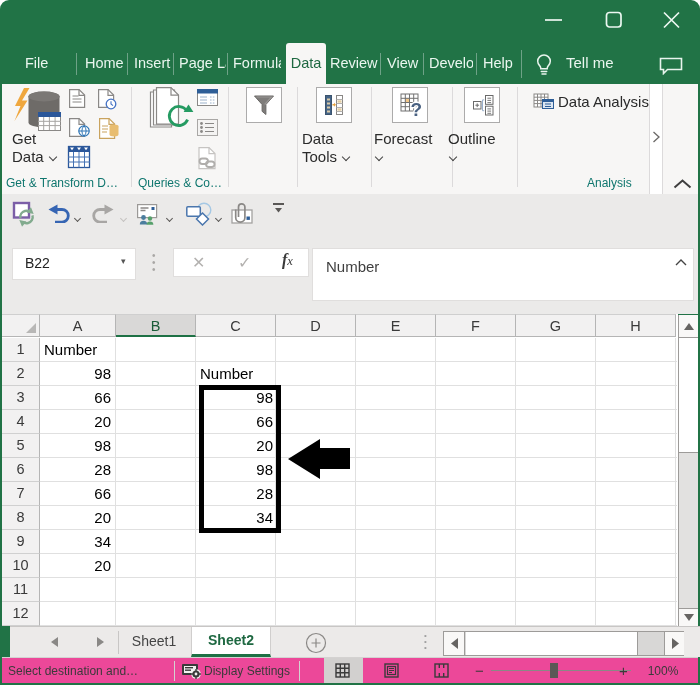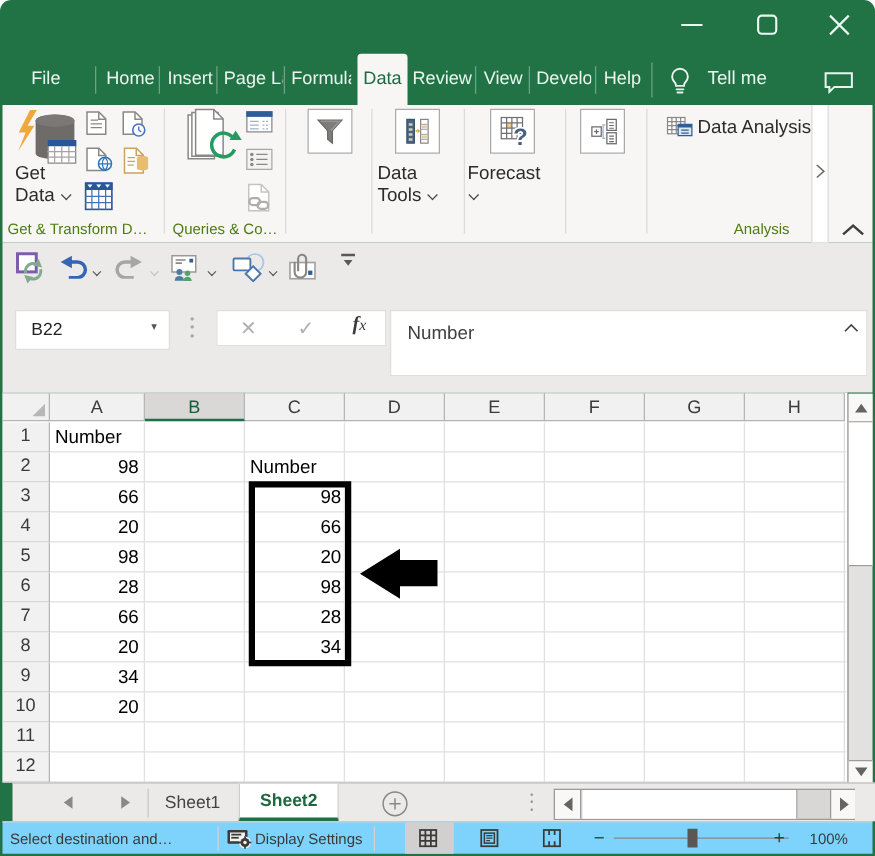--- a/index.html
+++ b/index.html
@@ -11,41 +11,41 @@
 
 #titlebar { position:absolute; left:0; top:0; width:700px; height:44px; }
 
 #tabs { position:absolute; left:0; top:44px; width:700px; height:40px; color:#eaf6ef; font-size:14.5px; }
 .mtab { position:absolute; top:0; height:40px; line-height:38px; white-space:nowrap; }
 .tsep { position:absolute; top:9px; width:1px; height:22px; background:#6ea287; }
 #datatab { position:absolute; left:286px; top:-1px; width:40px; height:41px; background:#f7f6f5; border-radius:3px 3px 0 0; color:#1e6841; text-align:center; line-height:40px; }
 
 #ribbon { position:absolute; left:2px; top:84px; width:696px; height:110px; background:#f7f6f5; font-size:15px; color:#2b2b2b; }
 .rsep { position:absolute; top:3px; width:1px; height:100px; background:#dcdadb; }
-.rlabel { position:absolute; top:92px; font-size:12px; color:#4d7c0f; white-space:nowrap; }
+.rlabel { position:absolute; top:92px; font-size:12px; color:#0f766e; white-space:nowrap; }
 .rtext { position:absolute; text-align:left; white-space:nowrap; }
 .framebox { position:absolute; width:36px; height:36px; background:#fff; border:1px solid #acabab; }
 .chev { display:inline-block; width:6px; height:6px; border-right:1.4px solid #444; border-bottom:1.4px solid #444; transform:rotate(45deg); vertical-align:2px; margin-left:2px; }
 .chevq { display:inline-block; width:5px; height:5px; border-right:1.3px solid #5a5856; border-bottom:1.3px solid #5a5856; transform:rotate(45deg); }
 
 #band { position:absolute; left:2px; top:194px; width:696px; height:120px; background:#ebeae9; }
 .whitebox { position:absolute; background:#fff; border:1px solid #e0dedd; }
 
 #grid { position:absolute; left:2px; top:314px; width:676px; height:312px; background:#fff; overflow:hidden; }
 .colhdr { position:absolute; top:0; height:23px; background:#f2f1f1; border-right:1px solid #b5b5b5; border-bottom:1px solid #b5b5b5; border-top:1px solid #cfcfcf; text-align:center; line-height:22px; font-size:14.5px; color:#3a3a3a; }
 .rowhdr { position:absolute; left:0; width:38px; height:24px; background:#f2f1f1; border-right:1px solid #b5b5b5; border-bottom:1px solid #d0d0d0; text-align:center; line-height:23px; font-size:14.5px; color:#3a3a3a; }
 .cell { position:absolute; height:24px; line-height:23px; font-size:15px; color:#000; }
 .gvline { position:absolute; top:23px; width:1px; background:#e0e0e0; }
 .ghline { position:absolute; left:38px; height:1px; background:#e0e0e0; }
 
 #vscroll { position:absolute; left:678px; top:315px; width:20px; height:311px; background:#e2e1e0; border-left:1px solid #9d9b99; }
 
 #sheetbar { position:absolute; left:10px; top:626px; width:696px; height:31px; background:#eceae9; border-top:1px solid #c8c6c5; font-size:14px; color:#444; }
 
-#statusbar { position:absolute; left:2px; top:657px; width:696px; height:26px; background:#7dd3fc; border-top:1px solid #d4d2d1; font-size:12px; color:#3a3a3a; }
+#statusbar { position:absolute; left:2px; top:657px; width:696px; height:26px; background:#ec4899; border-top:1px solid #d4d2d1; font-size:12px; color:#3a3a3a; }
 </style>
 </head>
 <body>
 <div id="frame"></div>
 
 <div id="titlebar">
   <svg class="abs" style="left:543px;top:8px" width="24" height="24">
       <path d="M2 12 h17" stroke="#ecf7f1" stroke-width="1.7" fill="none"></path>
     </svg>
   <svg class="abs" style="left:602px;top:8px" width="26" height="24">
@@ -202,20 +202,21 @@
   <div class="framebox" style="left:462px;top:3px"></div>
   <svg class="abs" style="left:470px;top:10px" width="22" height="22" viewBox="0 0 22 22">
     <rect x="1.5" y="7.5" width="7.5" height="7.5" fill="#fff" stroke="#6a6a6a"></rect>
     <path d="M3.4 11.2 h3.7 M5.2 9.4 v3.7" stroke="#6a6a6a"></path>
     <rect x="13.5" y="1.5" width="7.5" height="8.8" fill="#fff" stroke="#6a6a6a"></rect>
     <path d="M15.4 4.2 h3.7 M15.4 6.4 h3.7 M15.4 8.6 h3.7" stroke="#6a6a6a" stroke-width="0.9"></path>
     <rect x="13.5" y="12.2" width="7.5" height="8.8" fill="#fff" stroke="#6a6a6a"></rect>
     <path d="M15.4 14.9 h3.7 M15.4 17.1 h3.7 M15.4 19.3 h3.7" stroke="#6a6a6a" stroke-width="0.9"></path>
     <path d="M12.2 5.9 h-1.7 v10.8 h1.7 M10.5 11.3 h-1.2" stroke="#9ab0cc" fill="none"></path>
   </svg>
+  <div class="rtext" style="left:446px;top:46px;width:70px;line-height:18px">Outline<br><span class="chev"></span></div>
 
   <svg class="abs" style="left:531px;top:9px" width="22" height="17" viewBox="0 0 22 17">
     <rect x="1" y="1" width="14" height="13" fill="#fff" stroke="#8a8886"></rect>
     <path d="M1 4.2 h14 M1 7.4 h14 M1 10.6 h14 M4.5 1 v13 M8 1 v13 M11.5 1 v13" stroke="#8a8886" stroke-width="1" fill="none"></path>
     <rect x="9.5" y="6.5" width="11" height="9" fill="#dce6f1" stroke="#2e5e97"></rect>
     <rect x="9.5" y="6.5" width="11" height="2.5" fill="#2e5e97"></rect>
     <path d="M12 11 h6 M12 13.5 h6" stroke="#2e5e97"></path>
   </svg>
   <div class="rtext" style="left:556px;top:9px">Data Analysis</div>
   <div class="rlabel" style="left:585px">Analysis</div>

